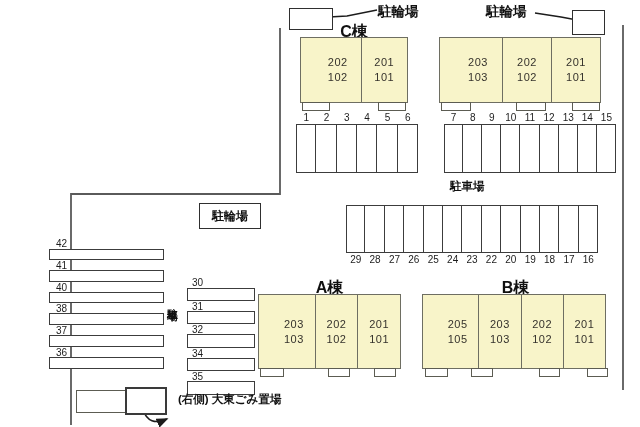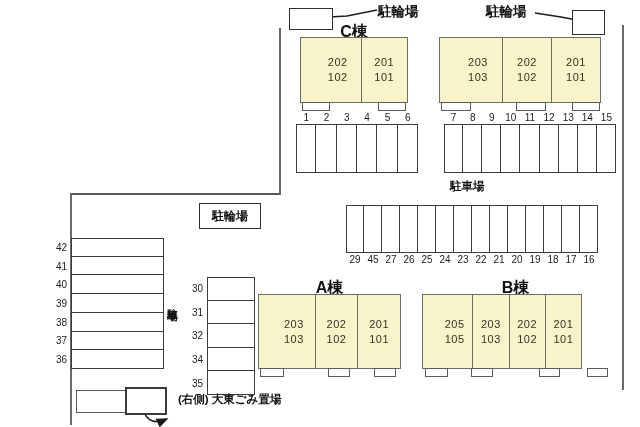--- a/index.html
+++ b/index.html
@@ -10,38 +10,38 @@
   #overlay{position:absolute;left:0;top:0;width:640px;height:427px;pointer-events:none;z-index:1;}
 
   
   .bldg{position:absolute;display:flex;background:#f8f4c9;border:1.5px solid #6e6e62;box-sizing:border-box;z-index:2;padding-left:14px;}
   .unit{flex:1;display:flex;flex-direction:column;align-items:center;justify-content:center;
         border-right:1.5px solid #6e6e62;font-size:11px;line-height:1.35;color:#35322c;letter-spacing:.5px;}
   .unit:last-child{border-right:none;}
   #bldg-c{left:279px;top:37px;width:108px;height:66px;}
   #bldg-d{left:418px;top:37px;width:162px;height:66px;}
   #bldg-a{left:237px;top:294px;width:143px;height:75px;}
-  #bldg-b{left:401px;top:294px;width:160px;height:75px;}
+  #bldg-b{left:401px;top:294px;width:184px;height:75px;}
   .bldg-label{position:absolute;text-align:center;font-weight:bold;font-size:16px;color:#111;z-index:2;}
   #bldg-c-label{left:279px;top:22px;width:108px;}
   #bldg-d-label{left:418px;top:22px;width:162px;}
   #bldg-a-label{left:237px;top:278px;width:143px;}
   #bldg-b-label{left:401px;top:278px;width:187px;}
 
   
   .entry{position:absolute;background:#fff;border:1.3px solid #5c5c52;box-sizing:border-box;z-index:3;}
 
   
   .pgroup{position:absolute;display:flex;z-index:2;}
   .pgroup.h{flex-direction:row;}
   .pgroup.v{flex-direction:column;}
   .pgroup .pcell{flex:1;display:flex;}
   .num-top .pcell{flex-direction:column;}
   .num-bottom .pcell{flex-direction:column-reverse;}
-  .num-left .pcell{align-items:stretch;}
+  .num-left .pcell{flex-direction:column;align-items:stretch;}
   .pnum{font-size:10px;color:#1c1c1c;}
   .num-top .pnum,.num-bottom .pnum{height:13px;line-height:13px;text-align:center;}
   .num-left .pnum{display:flex;align-items:center;justify-content:flex-end;padding-right:4px;box-sizing:border-box;}
   .pbox{flex:1;background:#fff;border:1px solid #3c3c3c;box-sizing:border-box;}
   .pgroup.h .pcell + .pcell .pbox{margin-left:-1px;}
   .pgroup.v .pcell + .pcell .pbox{margin-top:-1px;}
   #parking-row-1-6  {left:275px;top:111px;width:122px;height:62px;}
   #parking-row-7-15 {left:423px;top:111px;width:172px;height:62px;}
   #parking-row-16-29{left:325px;top:205px;width:252px;height:61px;}
   #parking-col-30-35{left:166px;top:277px;width:68px;height:118px;}
@@ -228,21 +228,21 @@
         <span class="pnum">15</span>
         <span class="pbox"></span>
       </div>
     </div>
   <div class="pgroup h num-bottom" id="parking-row-16-29">
       <div class="pcell">
         <span class="pnum">29</span>
         <span class="pbox"></span>
       </div>
       <div class="pcell">
-        <span class="pnum">45</span>
+        <span class="pnum">28</span>
         <span class="pbox"></span>
       </div>
       <div class="pcell">
         <span class="pnum">27</span>
         <span class="pbox"></span>
       </div>
       <div class="pcell">
         <span class="pnum">26</span>
         <span class="pbox"></span>
       </div>
@@ -256,24 +256,20 @@
       </div>
       <div class="pcell">
         <span class="pnum">23</span>
         <span class="pbox"></span>
       </div>
       <div class="pcell">
         <span class="pnum">22</span>
         <span class="pbox"></span>
       </div>
       <div class="pcell">
-        <span class="pnum">21</span>
-        <span class="pbox"></span>
-      </div>
-      <div class="pcell">
         <span class="pnum">20</span>
         <span class="pbox"></span>
       </div>
       <div class="pcell">
         <span class="pnum">19</span>
         <span class="pbox"></span>
       </div>
       <div class="pcell">
         <span class="pnum">18</span>
         <span class="pbox"></span>
@@ -313,24 +309,20 @@
       <div class="pcell">
         <span class="pnum">42</span>
         <span class="pbox"></span>
       </div>
       <div class="pcell">
         <span class="pnum">41</span>
         <span class="pbox"></span>
       </div>
       <div class="pcell">
         <span class="pnum">40</span>
-        <span class="pbox"></span>
-      </div>
-      <div class="pcell">
-        <span class="pnum">39</span>
         <span class="pbox"></span>
       </div>
       <div class="pcell">
         <span class="pnum">38</span>
         <span class="pbox"></span>
       </div>
       <div class="pcell">
         <span class="pnum">37</span>
         <span class="pbox"></span>
       </div>

